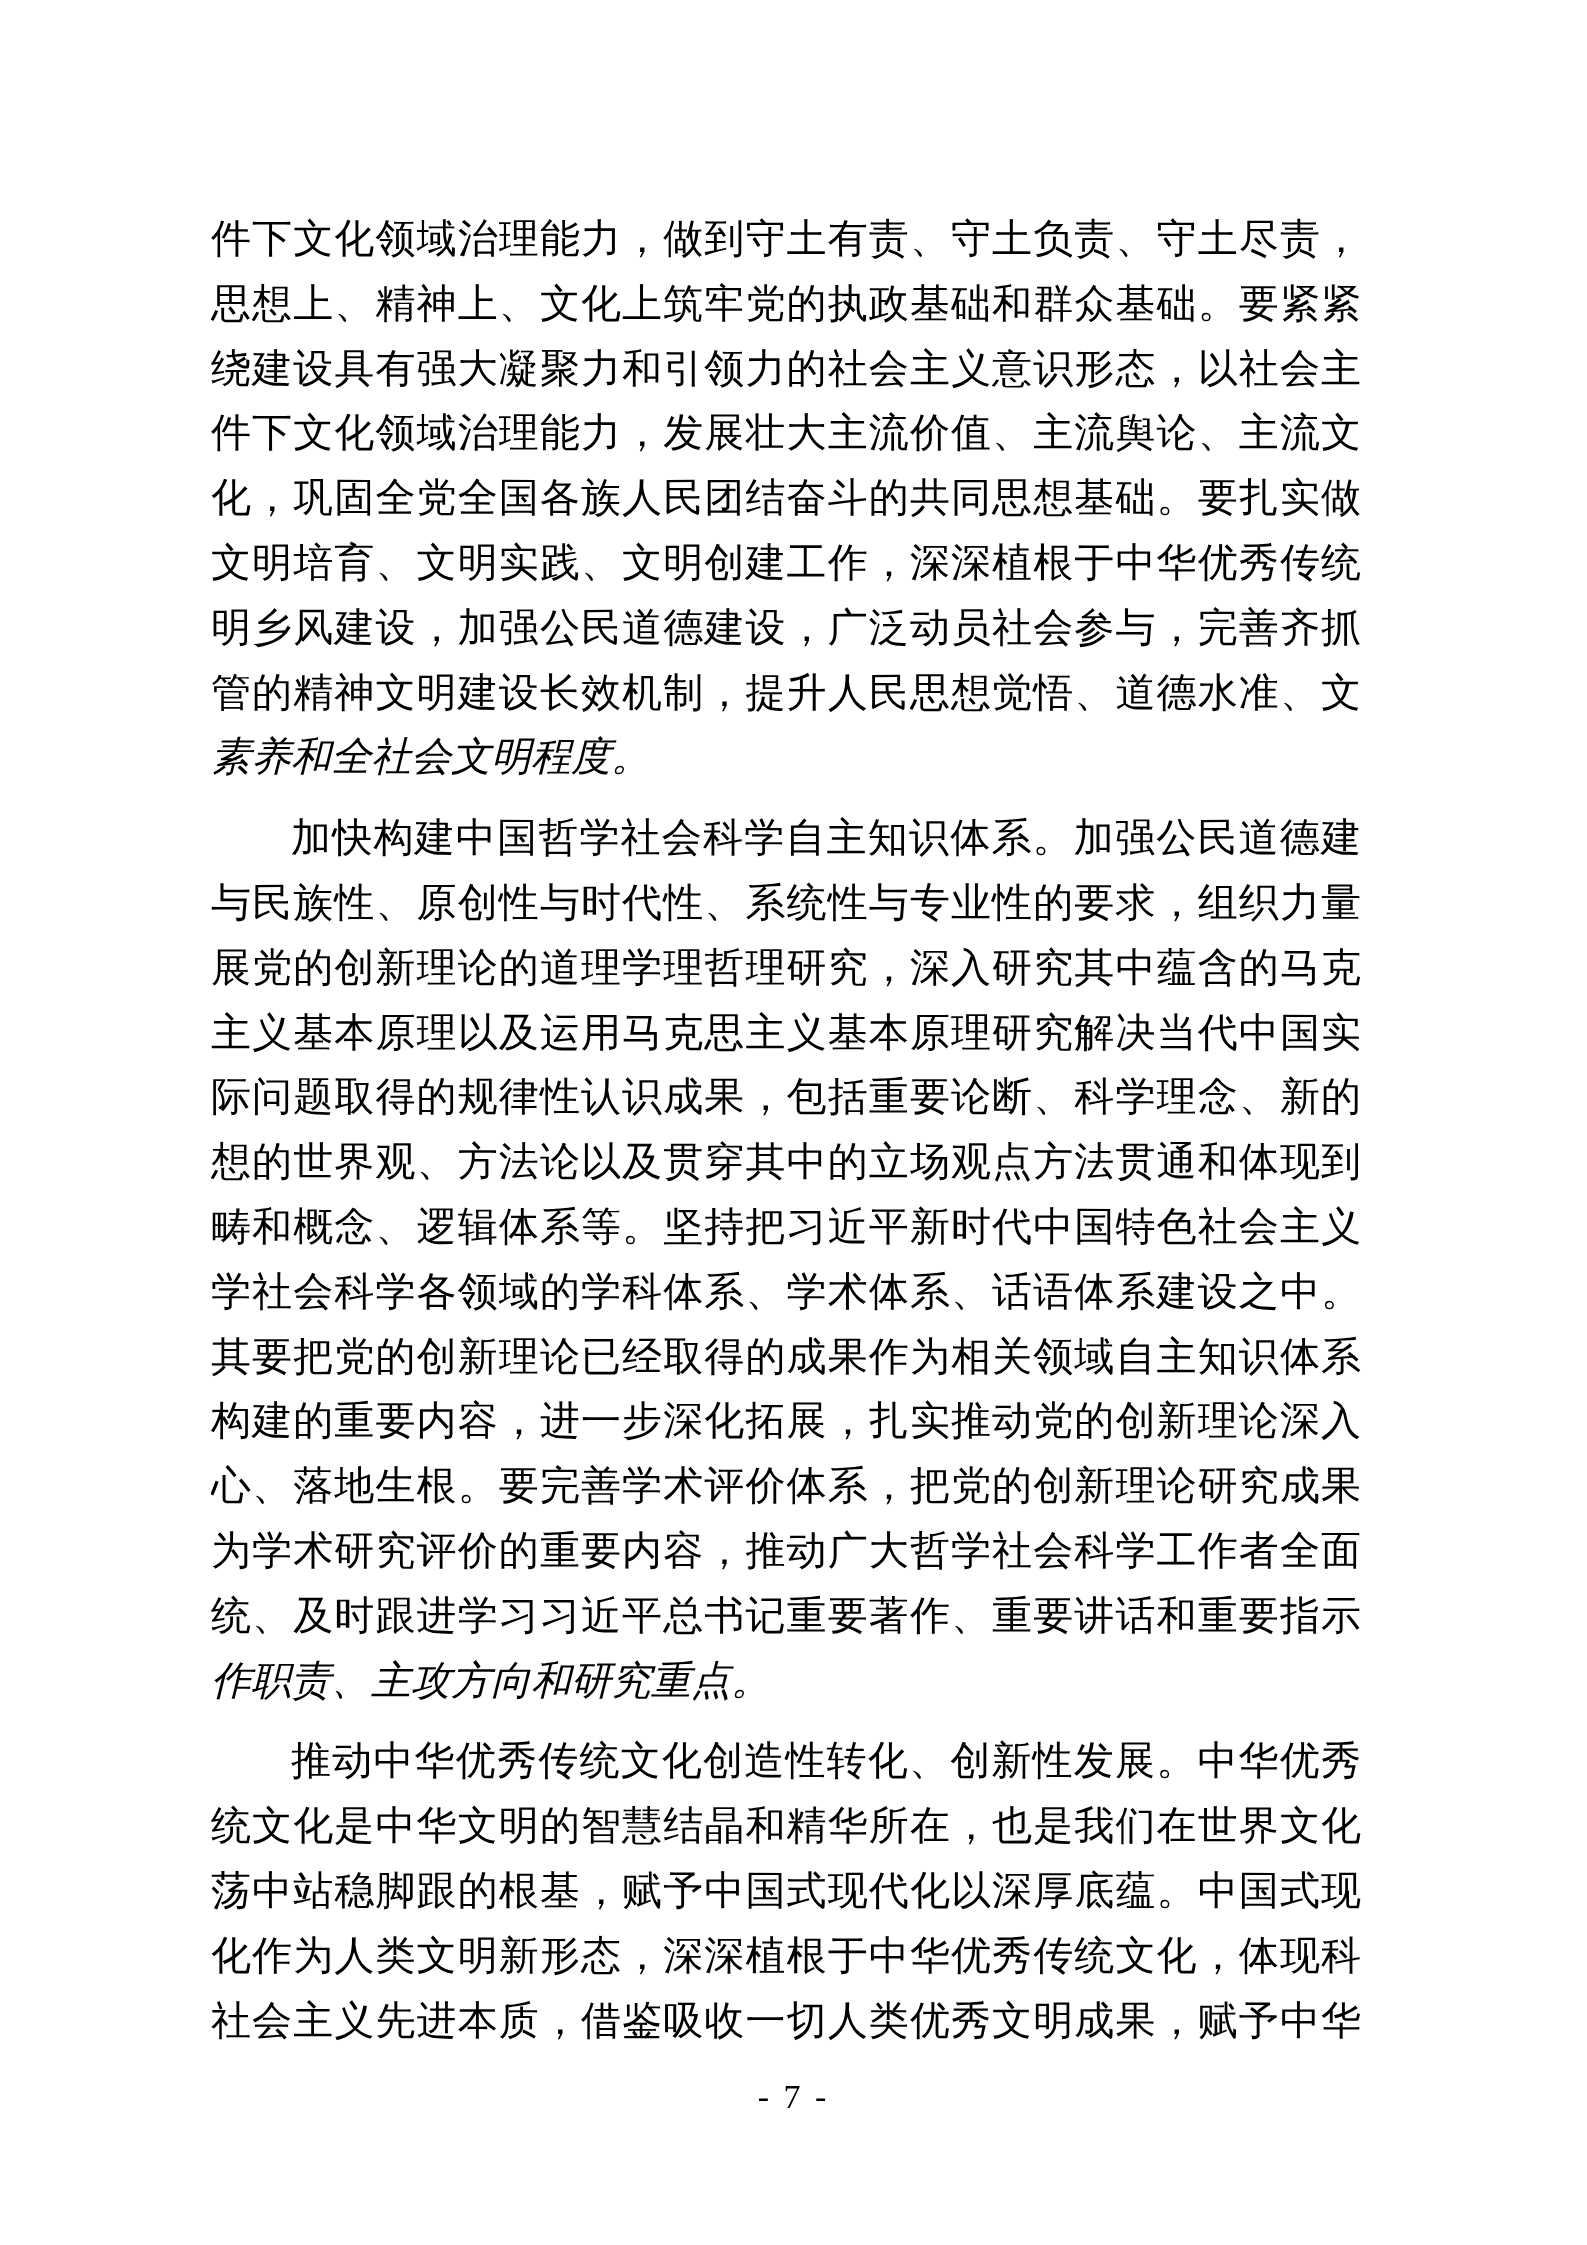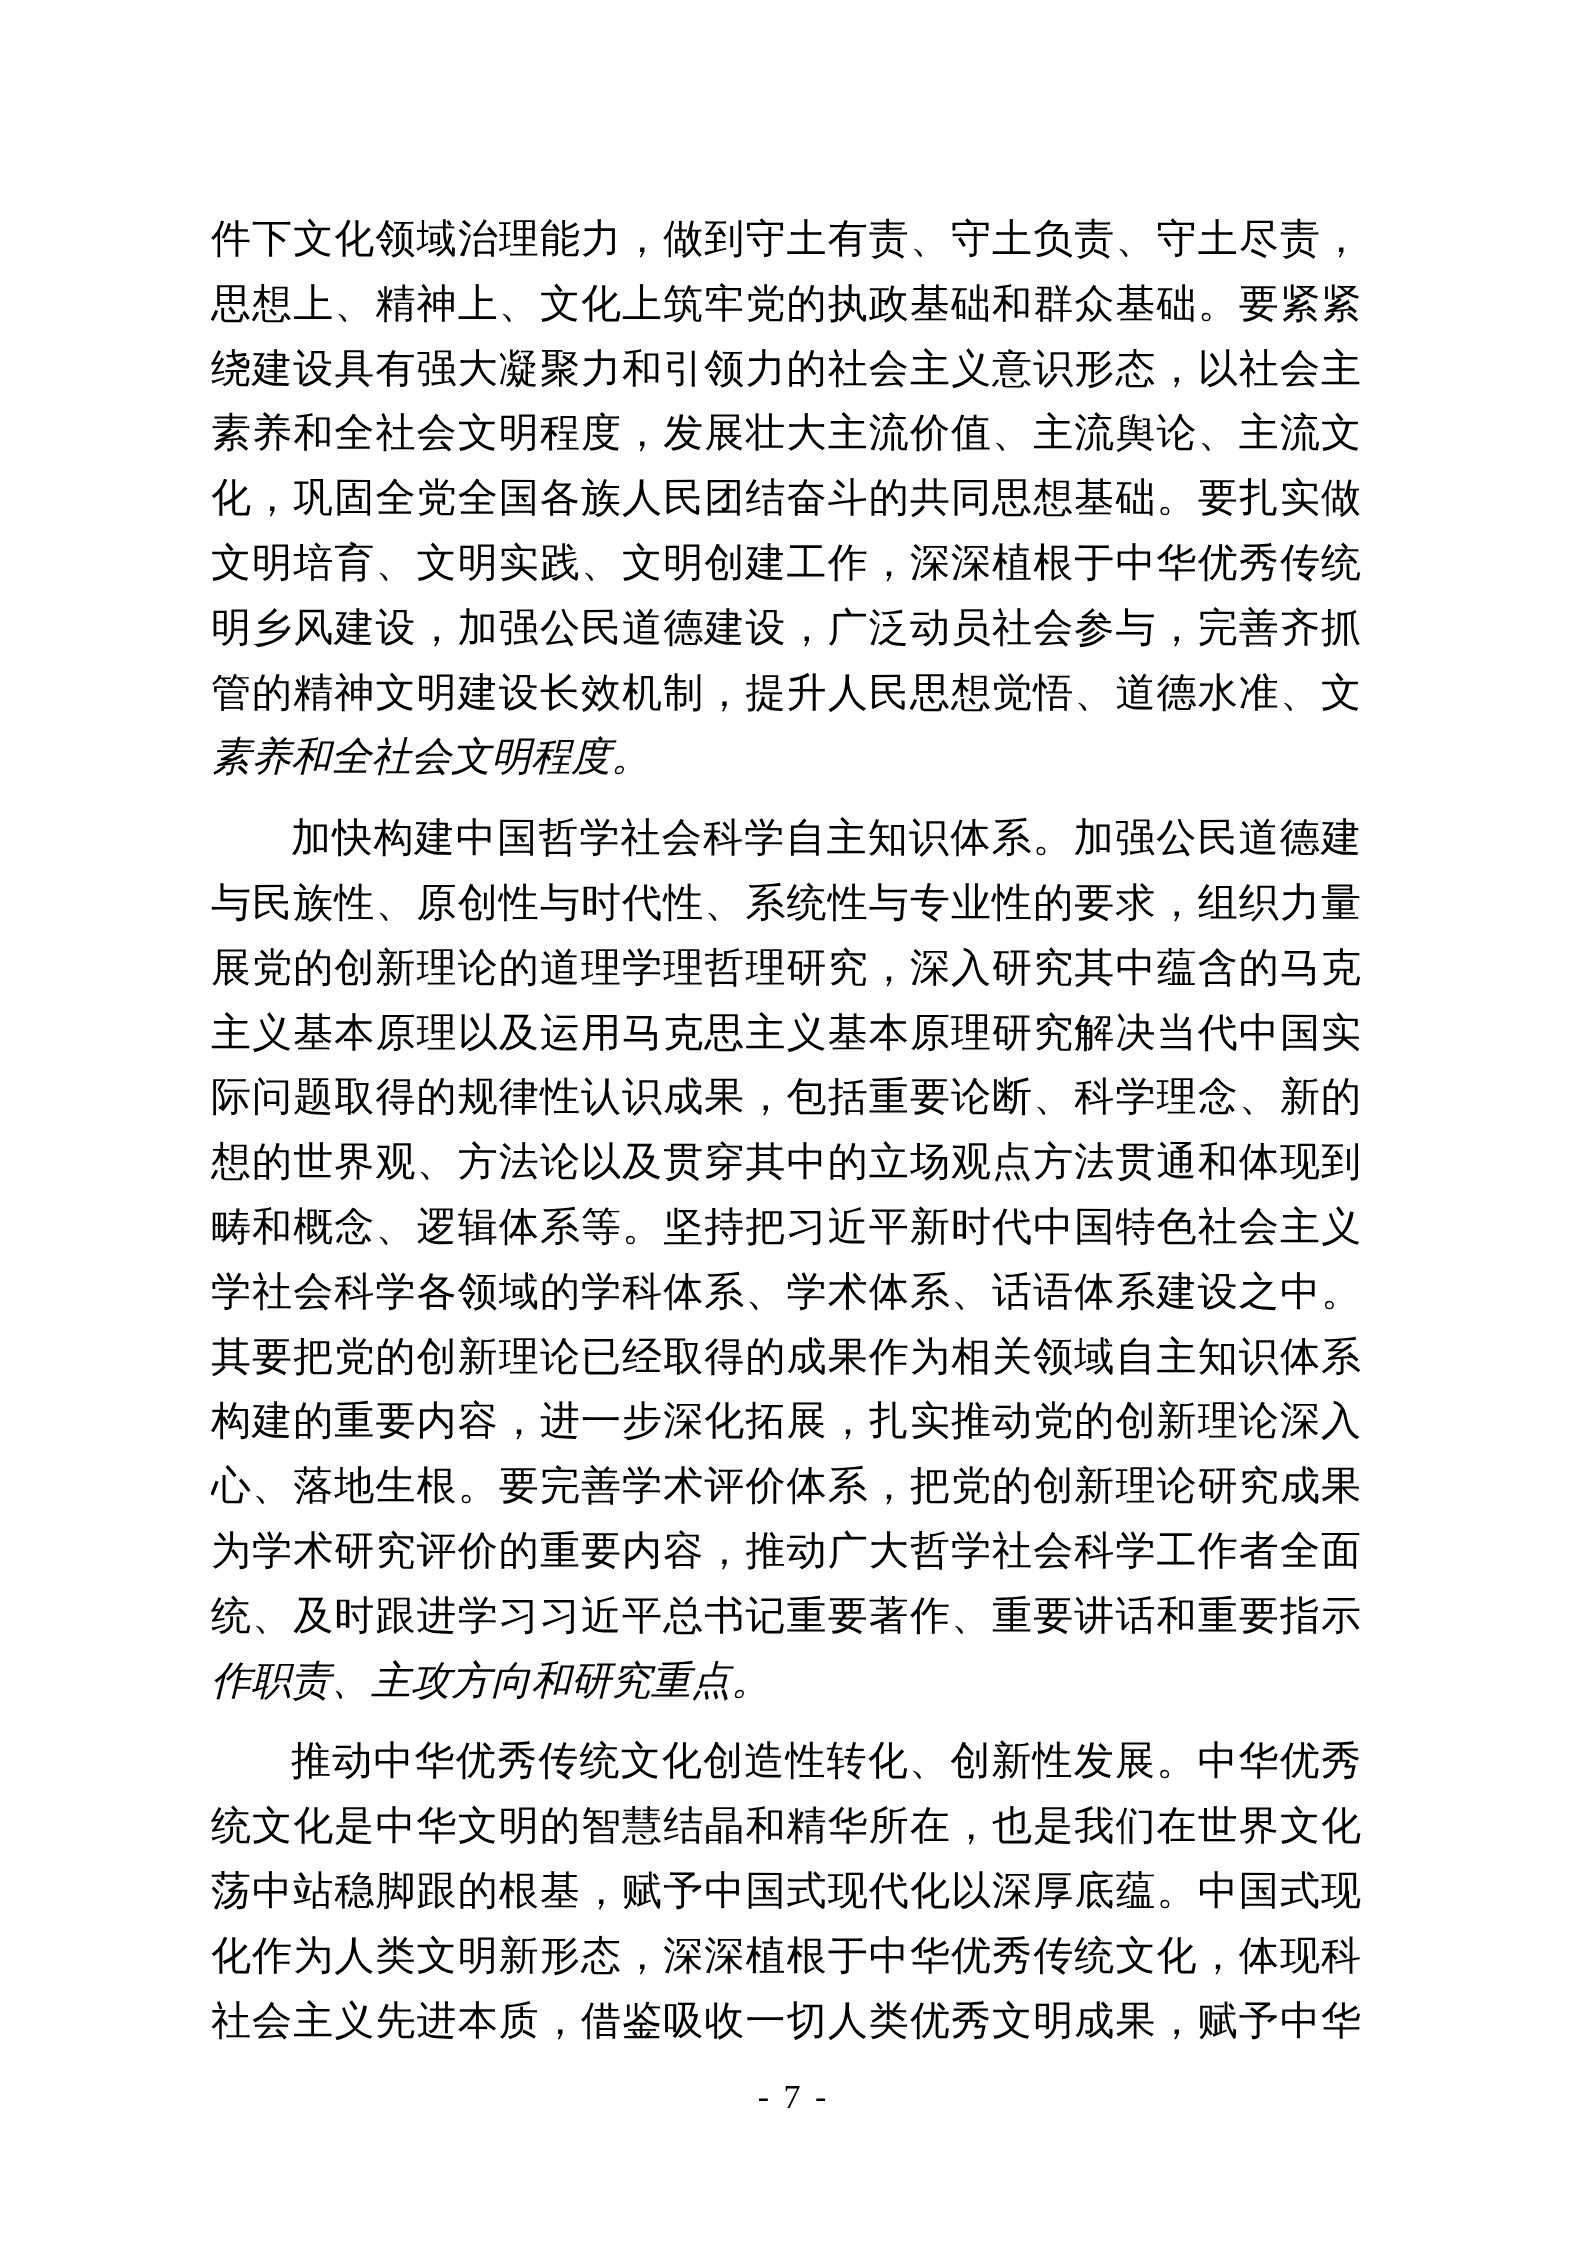--- a/index.html
+++ b/index.html
@@ -57,21 +57,21 @@
 </style>
 </head>
 <body style="background: rgb(255, 255, 255); color: rgb(0, 0, 0);">
 
 <div class="page">
   <div class="text-block">
       <div class="paragraph">
         <div class="line">件下文化领域治理能力，做到守土有责、守土负责、守土尽责，在</div>
         <div class="line">思想上、精神上、文化上筑牢党的执政基础和群众基础。要紧紧围</div>
         <div class="line">绕建设具有强大凝聚力和引领力的社会主义意识形态，以社会主义</div>
-        <div class="line">素养和全社会文明程度，发展壮大主流价值、主流舆论、主流文</div>
+        <div class="line">件下文化领域治理能力，发展壮大主流价值、主流舆论、主流文</div>
         <div class="line">化，巩固全党全国各族人民团结奋斗的共同思想基础。要扎实做好</div>
         <div class="line">文明培育、文明实践、文明创建工作，深深植根于中华优秀传统文化</div>
         <div class="line">明乡风建设，加强公民道德建设，广泛动员社会参与，完善齐抓共</div>
         <div class="line">管的精神文明建设长效机制，提升人民思想觉悟、道德水准、文明</div>
         <div class="line short-end">素养和全社会文明程度。</div>
       </div>
       <div class="paragraph">
         <div class="line indent">加快构建中国哲学社会科学自主知识体系。加强公民道德建设</div>
         <div class="line">与民族性、原创性与时代性、系统性与专业性的要求，组织力量开</div>
         <div class="line">展党的创新理论的道理学理哲理研究，深入研究其中蕴含的马克思</div>

